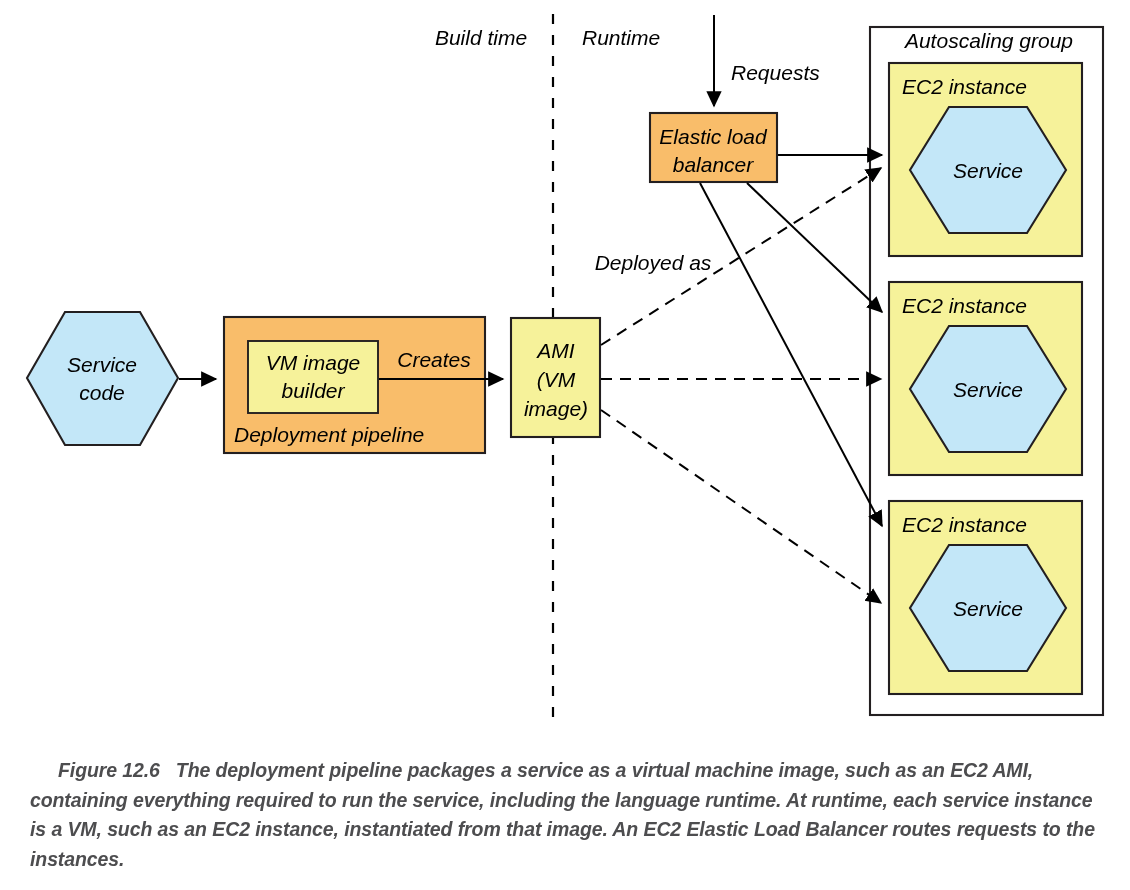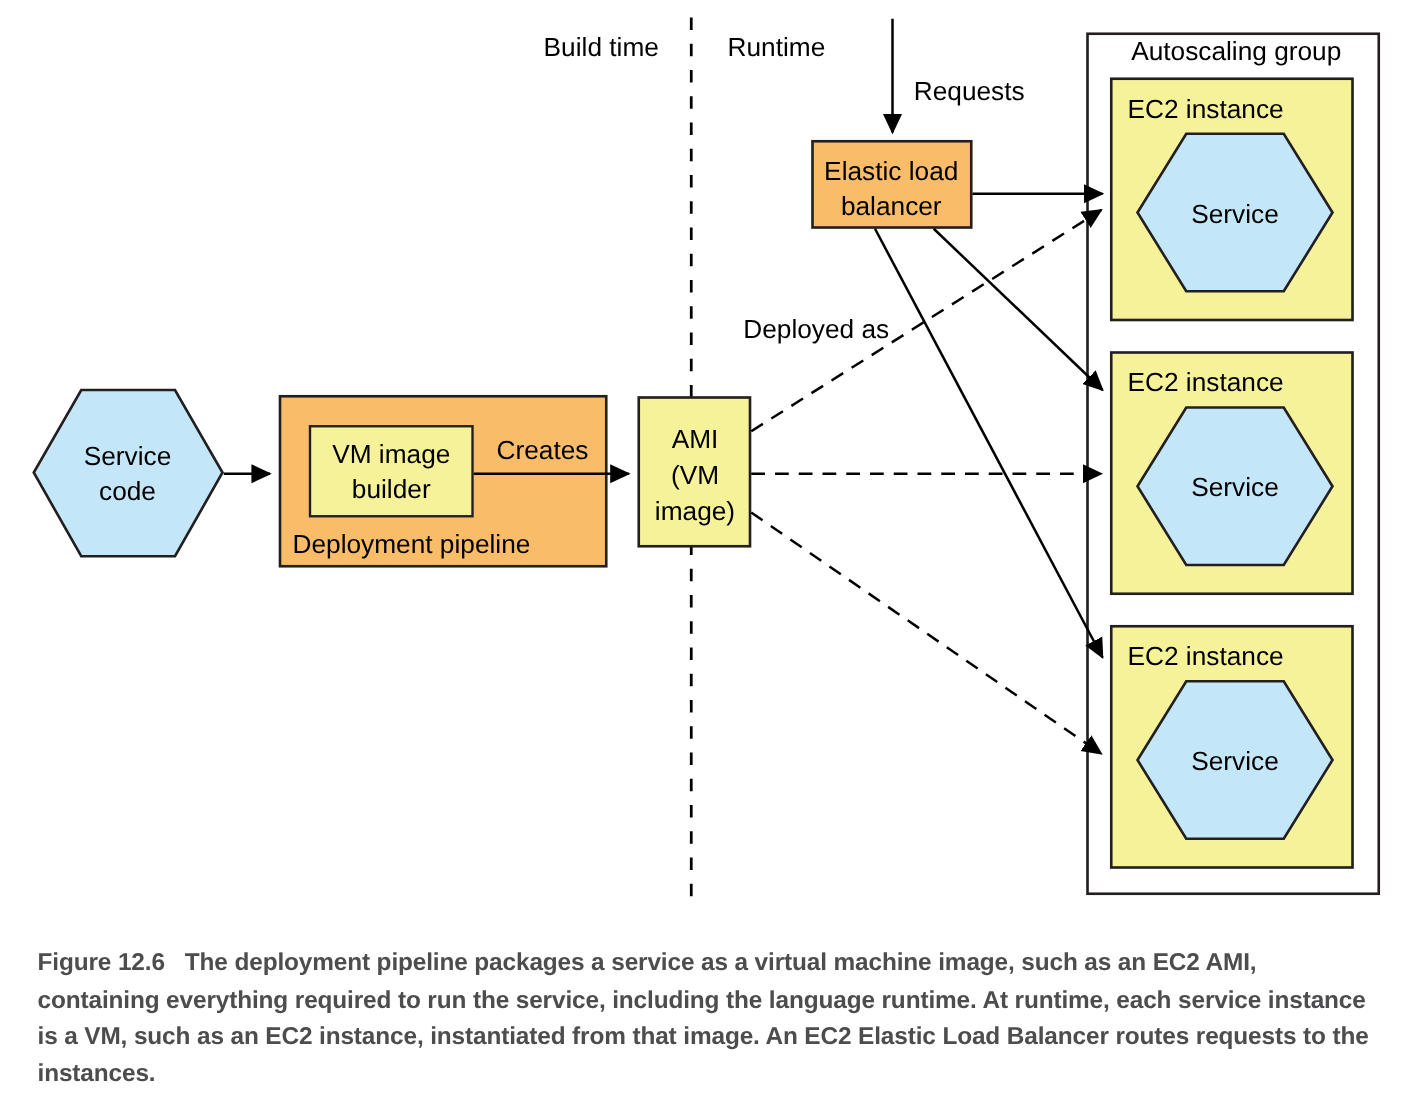--- a/index.html
+++ b/index.html
@@ -12,20 +12,21 @@
     height: 890px;
     font-family: "Liberation Sans", sans-serif;
     position: relative;
     overflow: hidden;
   }
   #figure-root {
     position: absolute;
     left: 0; top: 0;
     width: 953px;
     height: 890px;
+    font-style: italic;
   }
   svg.diagram {
     position: absolute;
     left: 0; top: 0;
     width: 1130px;
     height: 740px;
     overflow: visible;
   }
   .shape-fill-orange { fill: #f9bd6a; }
   .shape-fill-yellow { fill: #f6f29a; }
@@ -70,21 +71,21 @@
     left: 30px;
     top: 756px;
     width: 1072px;
     font-family: "Liberation Sans", sans-serif;
     font-size: 19.5px;
     font-weight: bold;
     color: #4d4d4f;
     line-height: 1.52;
     letter-spacing: -0.1px;
   }
-  #caption .fig-num { white-space: nowrap; }
+  #caption .fig-num { white-space: nowrap; margin-left: 28px; }
   #caption .fig-gap { display: inline-block; width: 16px; }
 </style>
 </head>
 <body>
 
 <div id="figure-root">
 
   <svg class="diagram" viewBox="0 0 1130 740">
     <defs>
       <marker id="arrowSolid" viewBox="0 0 12 12" refX="10.5" refY="6" markerWidth="8.5" markerHeight="8.5" orient="auto-start-reverse">

